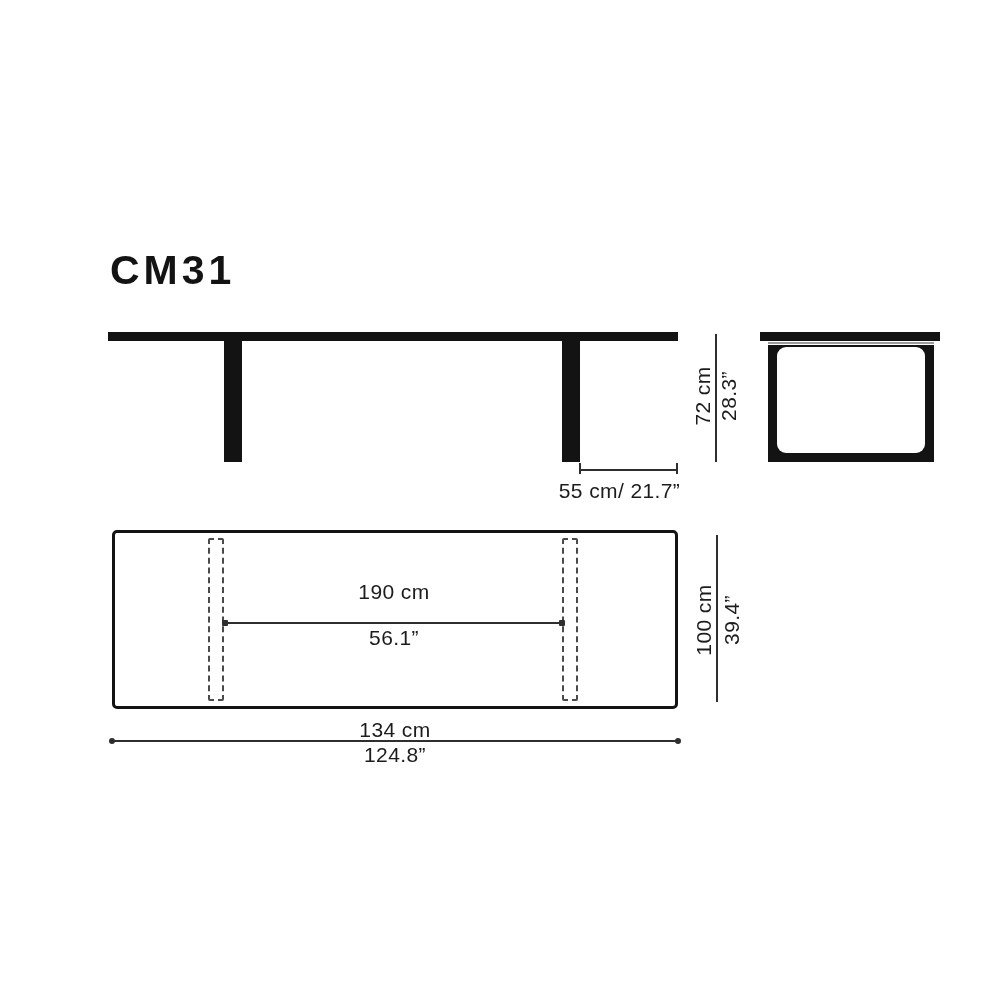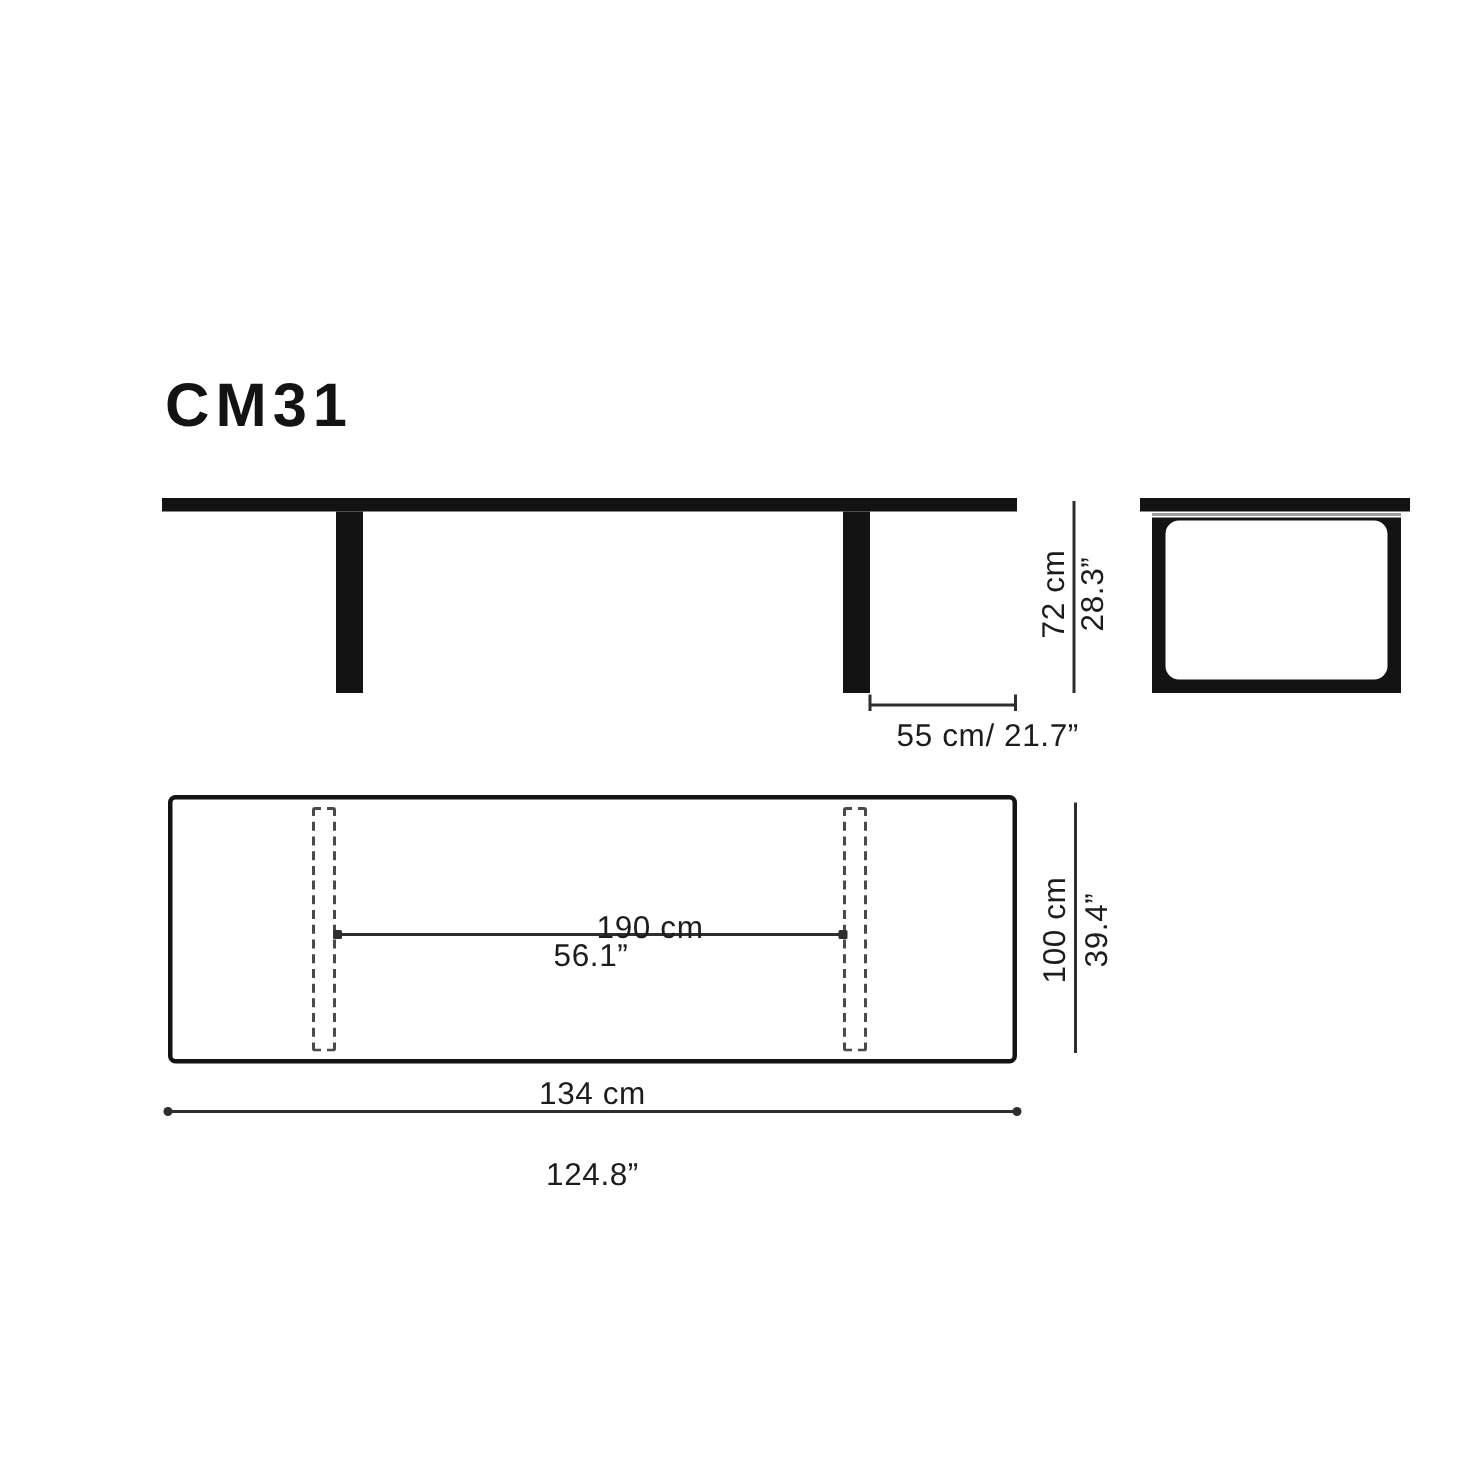--- a/index.html
+++ b/index.html
@@ -100,21 +100,21 @@
   <div class="product-title">CM31</div>
 
   <div>
     <div class="solid" style="left:108px; top:332px; width:570px; height:9px;"></div>
     <div class="solid" style="left:224px; top:341px; width:18px; height:121px;"></div>
     <div class="solid" style="left:562px; top:341px; width:18px; height:121px;"></div>
 
     <div class="dim-line" style="left:580px; top:469px; width:97px; height:2px;"></div>
     <div class="tick" style="left:579px; top:463px; width:2px; height:11px;"></div>
     <div class="tick" style="left:676px; top:463px; width:2px; height:11px;"></div>
-    <div class="dim-label" style="left:576px; top:479px; width:165px;">55 cm/ 21.7”</div>
+    <div class="dim-label" style="left:537px; top:479px; width:165px;">55 cm/ 21.7”</div>
 
     <div class="dim-line" style="left:715px; top:334px; width:2px; height:128px;"></div>
     <div class="dim-label rot" style="left:661px; top:385px; width:82px; height:22px;">72 cm</div>
     <div class="dim-label rot" style="left:687px; top:385px; width:82px; height:22px;">28.3”</div>
   </div>
 
   <div>
     <div class="solid" style="left:760px; top:332px; width:180px; height:9px;"></div>
     <div class="abs" style="left:768px; top:342px; width:166px; height:2px; background:var(--shadow,#9c9c9c);"></div>
     <div class="end-frame">
@@ -123,27 +123,27 @@
   </div>
 
   <div>
     <div class="plan-outline"></div>
     <div class="batten" style="left:208px;"></div>
     <div class="batten" style="left:562px;"></div>
 
     <div class="dim-line" style="left:225px; top:622px; width:337px; height:2px;"></div>
     <div class="dot square" style="left:222px; top:620px;"></div>
     <div class="dot square" style="left:559px; top:620px;"></div>
-    <div class="dim-label" style="left:319px; top:607px; width:150px;text-align:right;">190 cm</div>
+    <div class="dim-label" style="left:319px; top:580px; width:150px;">190 cm</div>
     <div class="dim-label" style="left:319px; top:626px; width:150px;">56.1”</div>
 
     <div class="dim-line" style="left:716px; top:535px; width:2px; height:167px;"></div>
     <div class="dim-label rot" style="left:657px; top:609px; width:92px; height:22px;">100 cm</div>
     <div class="dim-label rot" style="left:685px; top:609px; width:92px; height:22px;">39.4”</div>
 
     <div class="dim-line" style="left:112px; top:740px; width:566px; height:2px;"></div>
     <div class="dot round" style="left:109px; top:738px;"></div>
     <div class="dot round" style="left:675px; top:738px;"></div>
     <div class="dim-label" style="left:320px; top:718px; width:150px;">134 cm</div>
-    <div class="dim-label" style="left:320px; top:772px; width:150px;">124.8”</div>
+    <div class="dim-label" style="left:320px; top:743px; width:150px;">124.8”</div>
   </div>
 
 </div>
 
 </body></html>

